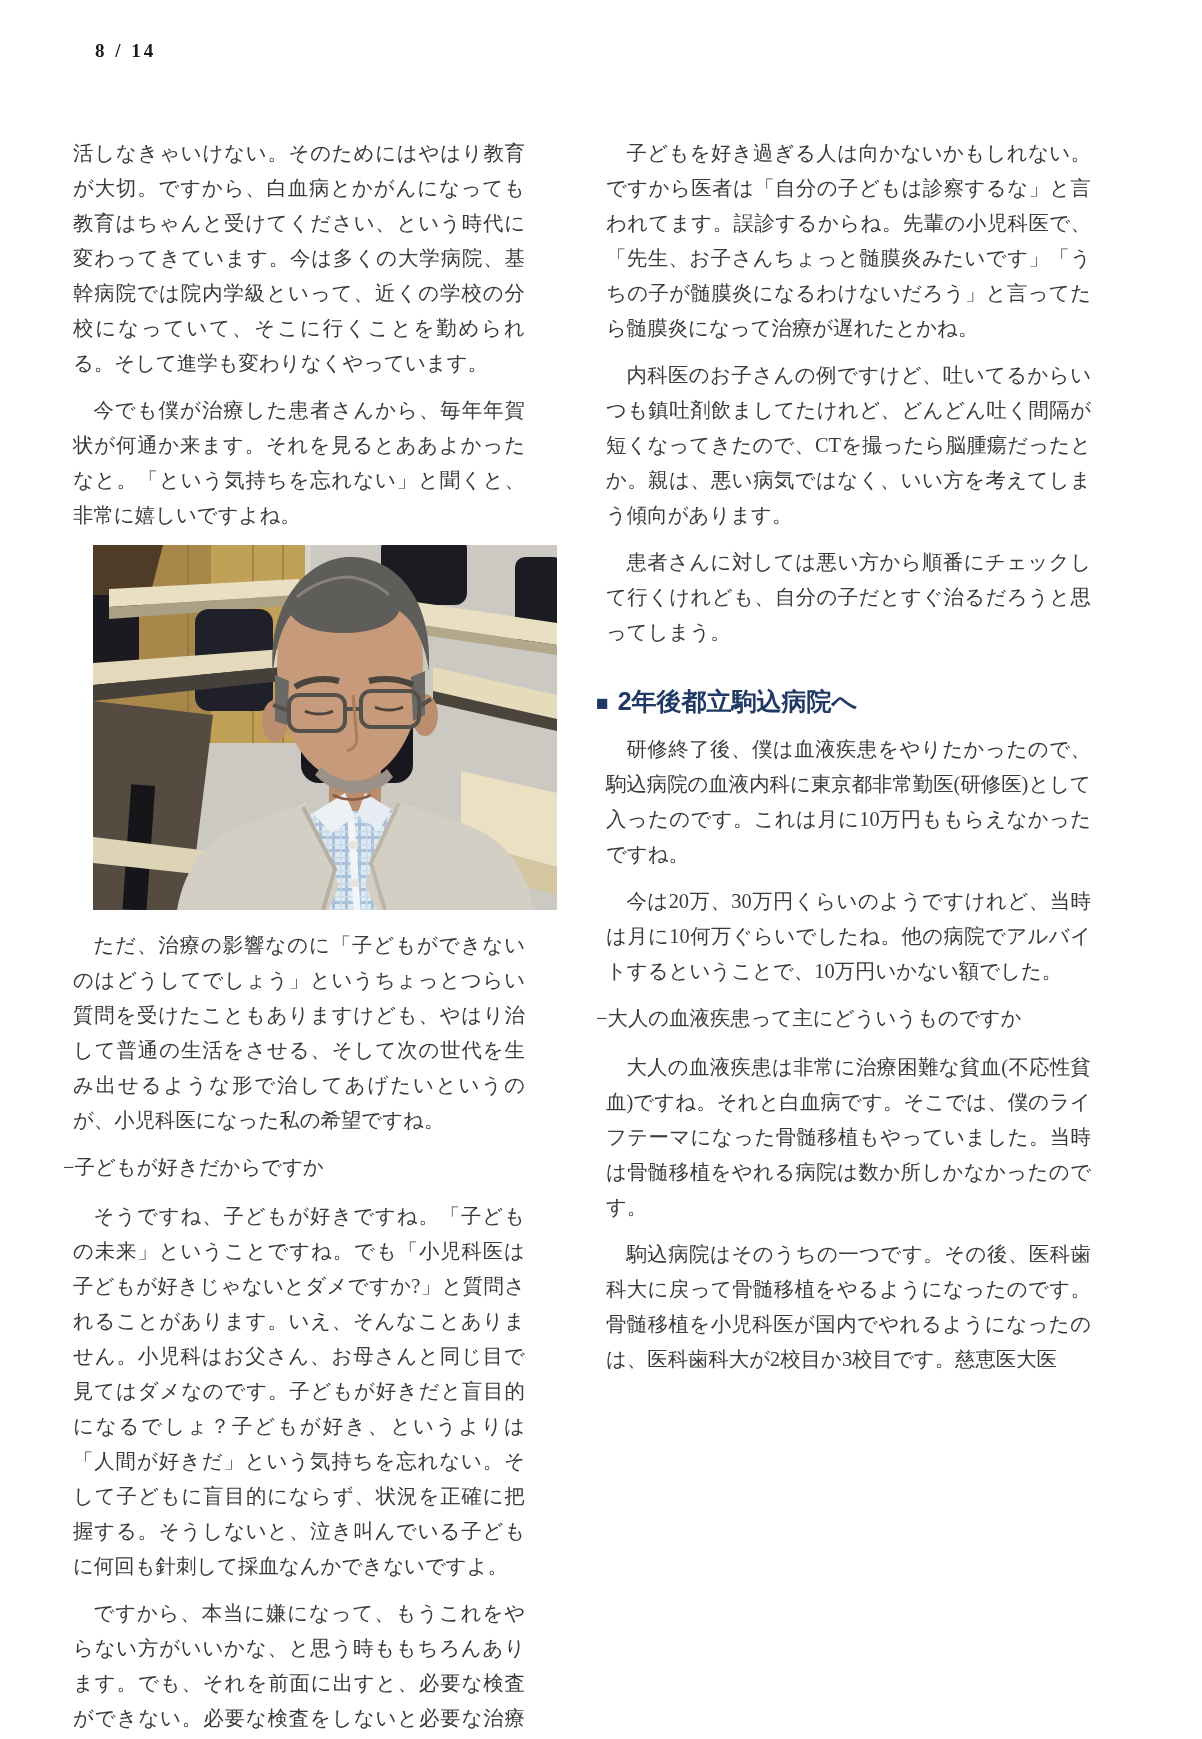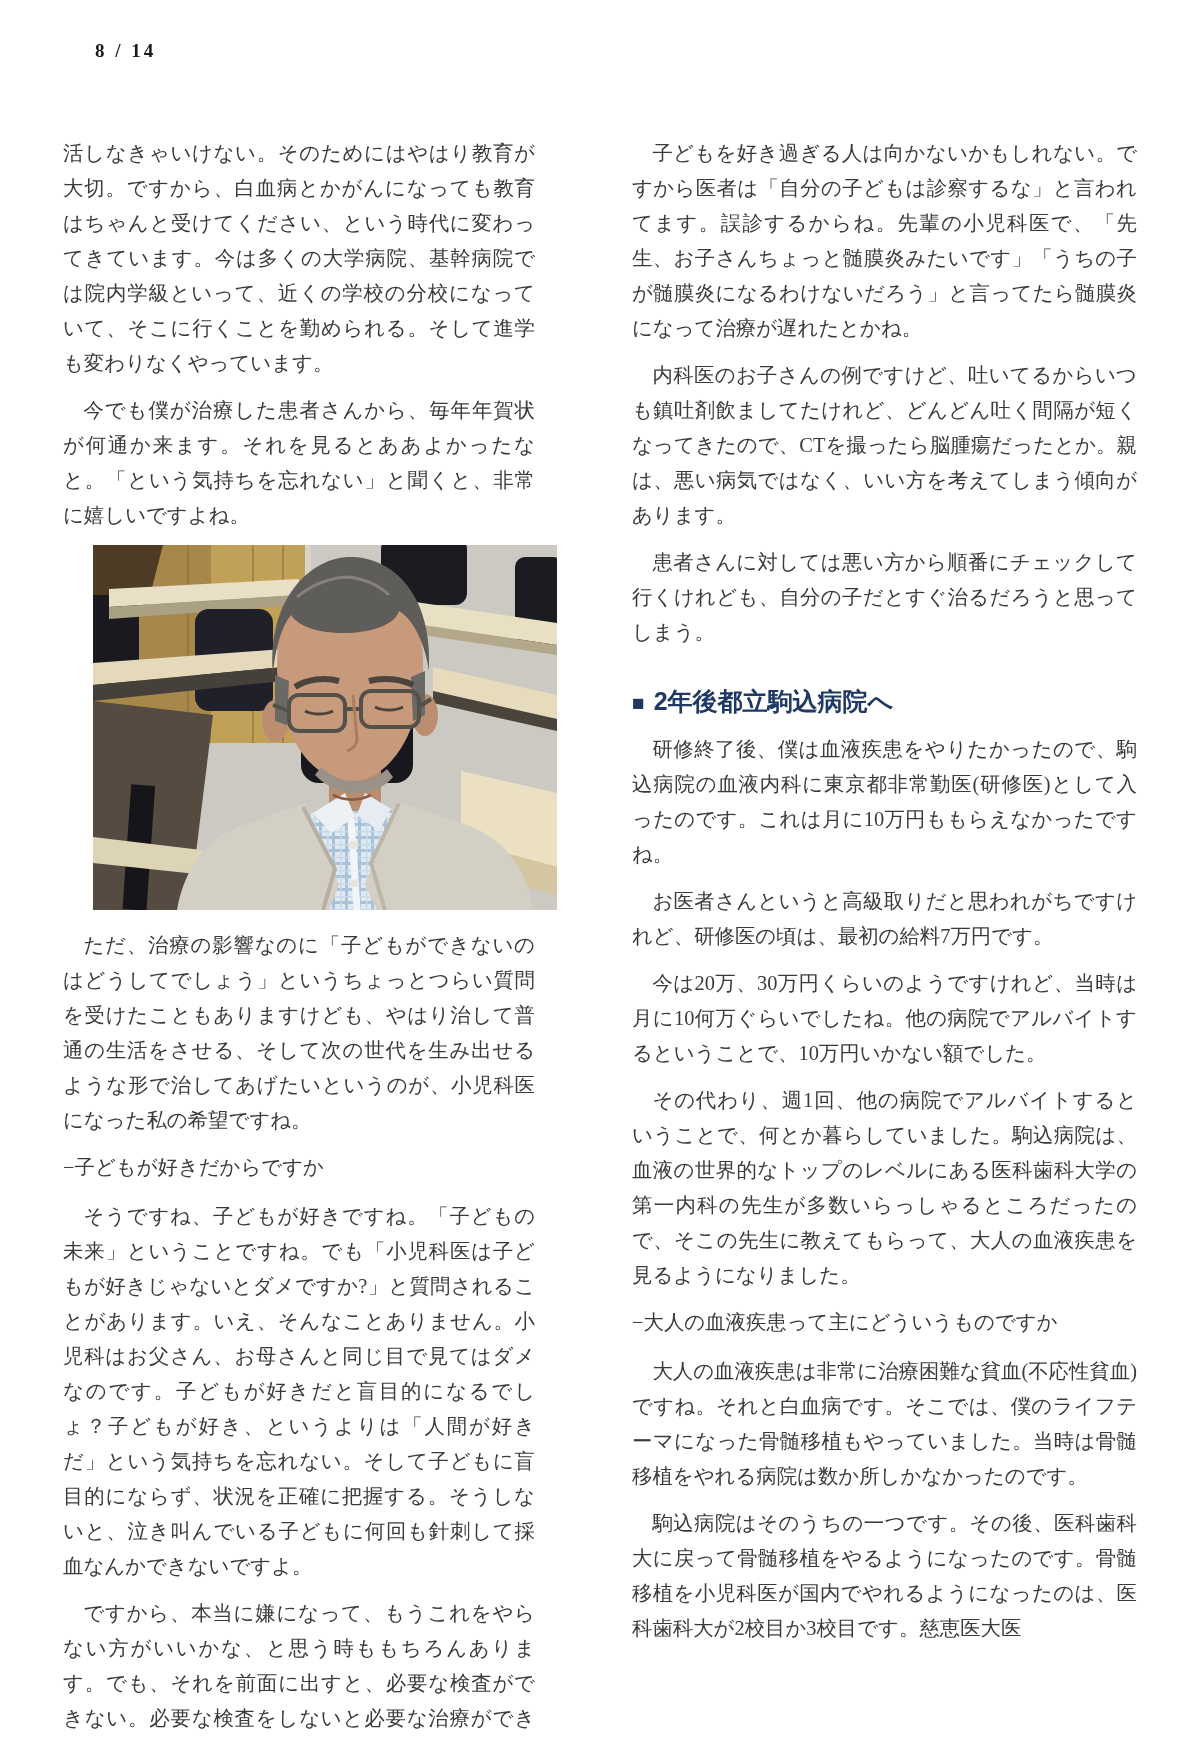--- a/index.html
+++ b/index.html
@@ -10,22 +10,22 @@
   }
   .page-number{
     position:absolute;left:95px;top:40px;
     font-size:19px;font-weight:bold;color:#1a1a1a;letter-spacing:3px;
   }
   .col{
     position:absolute;top:136px;
     font-size:20.4px;line-height:35px;text-align:justify;
   }
   .col-left{left:63px;width:472px;}
-  .col-right{left:632px;width:505px;}
-  .col p{margin:0 0 12px;text-indent:1em;}
+  .col-right{left:596px;width:505px;}
+  .col p{margin:0 10px 12px;text-indent:1em;}
   .col p.flush{text-indent:0;}
   .col p.question{text-indent:0;margin:4px 0 14px;}
   figure.photo{
     margin:2px 0 18px 30px;padding:0;width:464px;height:365px;overflow:visible;
   }
   figure.photo svg{display:block;}
   h2.section-heading{
     font-family:"Liberation Sans","DejaVu Sans",sans-serif;
     font-size:25px;line-height:30px;font-weight:700;color:#1f3864;
     margin:36px 0 16px;display:flex;align-items:center;gap:9px;
@@ -135,19 +135,17 @@
   <p>子どもを好き過ぎる人は向かないかもしれない。ですから医者は「自分の子どもは診察するな」と言われてます。誤診するからね。先輩の小児科医で、「先生、お子さんちょっと髄膜炎みたいです」「うちの子が髄膜炎になるわけないだろう」と言ってたら髄膜炎になって治療が遅れたとかね。</p>
   <p>内科医のお子さんの例ですけど、吐いてるからいつも鎮吐剤飲ましてたけれど、どんどん吐く間隔が短くなってきたので、CTを撮ったら脳腫瘍だったとか。親は、悪い病気ではなく、いい方を考えてしまう傾向があります。</p>
   <p>患者さんに対しては悪い方から順番にチェックして行くけれども、自分の子だとすぐ治るだろうと思ってしまう。</p>
 
   <h2 class="section-heading">
     <span class="marker">■</span>
     <span>2年後都立駒込病院へ</span>
   </h2>
 
   <p>研修終了後、僕は血液疾患をやりたかったので、駒込病院の血液内科に東京都非常勤医(研修医)として入ったのです。これは月に10万円ももらえなかったですね。</p>
-  <p>お医者さんというと高級取りだと思われがちですけれど、研修医の頃は、最初の給料7万円です。</p>
   <p>今は20万、30万円くらいのようですけれど、当時は月に10何万ぐらいでしたね。他の病院でアルバイトするということで、10万円いかない額でした。</p>
-  <p>その代わり、週1回、他の病院でアルバイトするということで、何とか暮らしていました。駒込病院は、血液の世界的なトップのレベルにある医科歯科大学の第一内科の先生が多数いらっしゃるところだったので、そこの先生に教えてもらって、大人の血液疾患を見るようになりました。</p>
   <p class="question">−大人の血液疾患って主にどういうものですか</p>
   <p>大人の血液疾患は非常に治療困難な貧血(不応性貧血)ですね。それと白血病です。そこでは、僕のライフテーマになった骨髄移植もやっていました。当時は骨髄移植をやれる病院は数か所しかなかったのです。</p>
   <p>駒込病院はそのうちの一つです。その後、医科歯科大に戻って骨髄移植をやるようになったのです。骨髄移植を小児科医が国内でやれるようになったのは、医科歯科大が2校目か3校目です。慈恵医大医</p>
 </div>
 
 </body></html>

